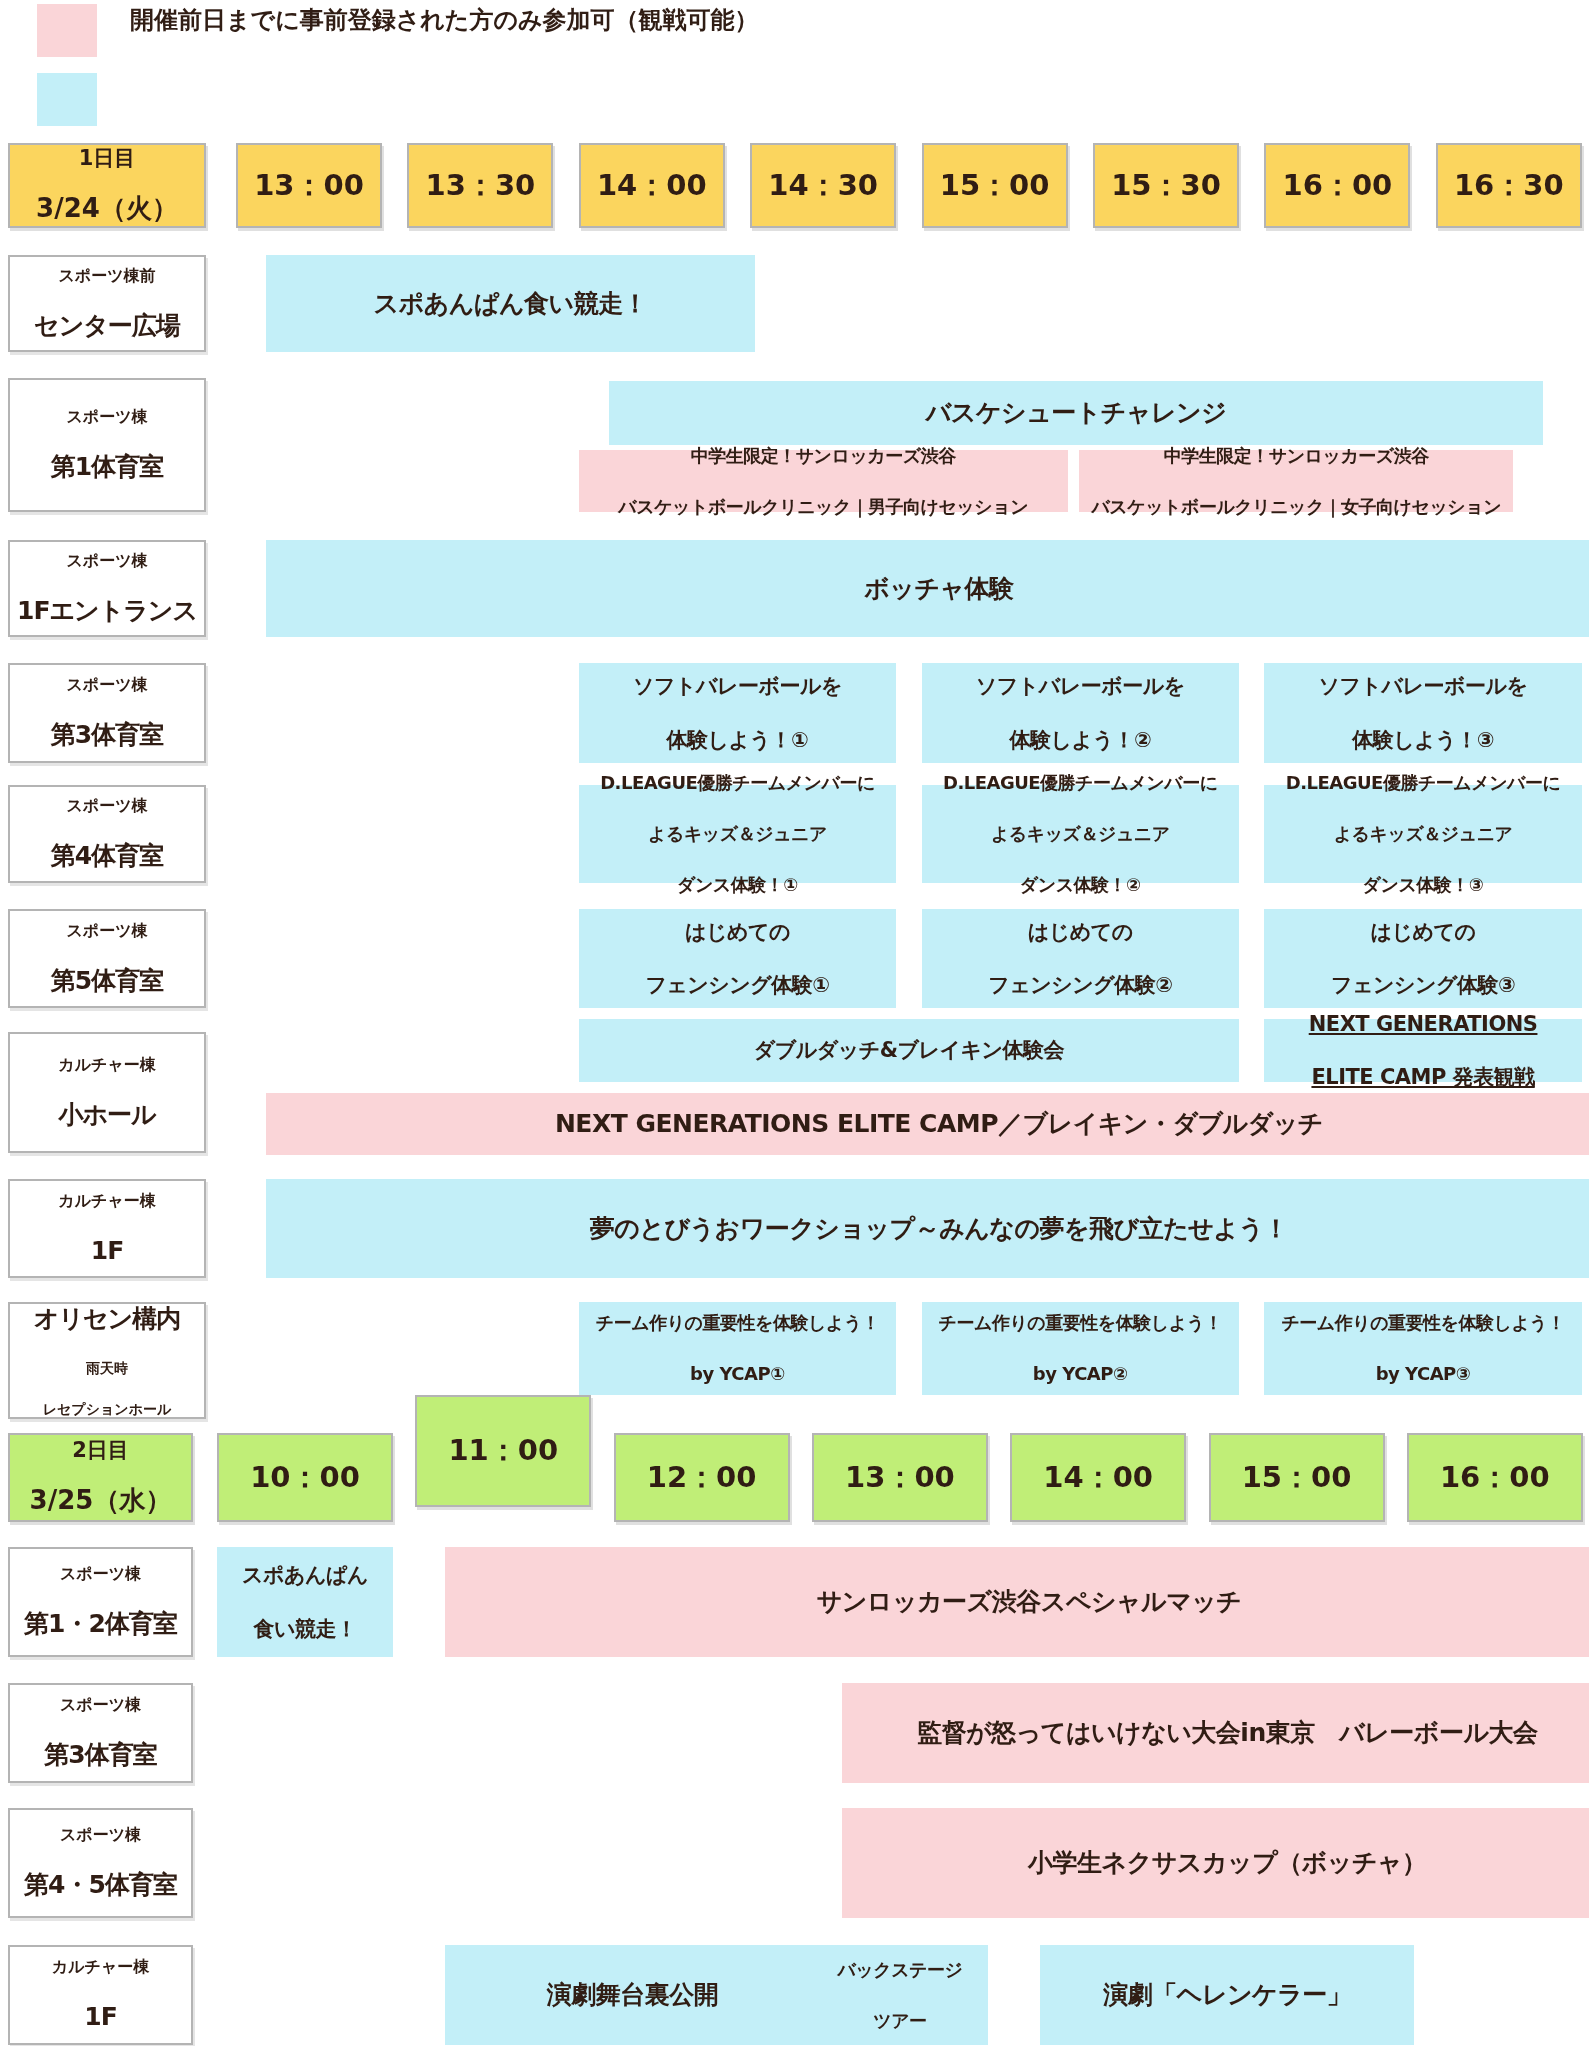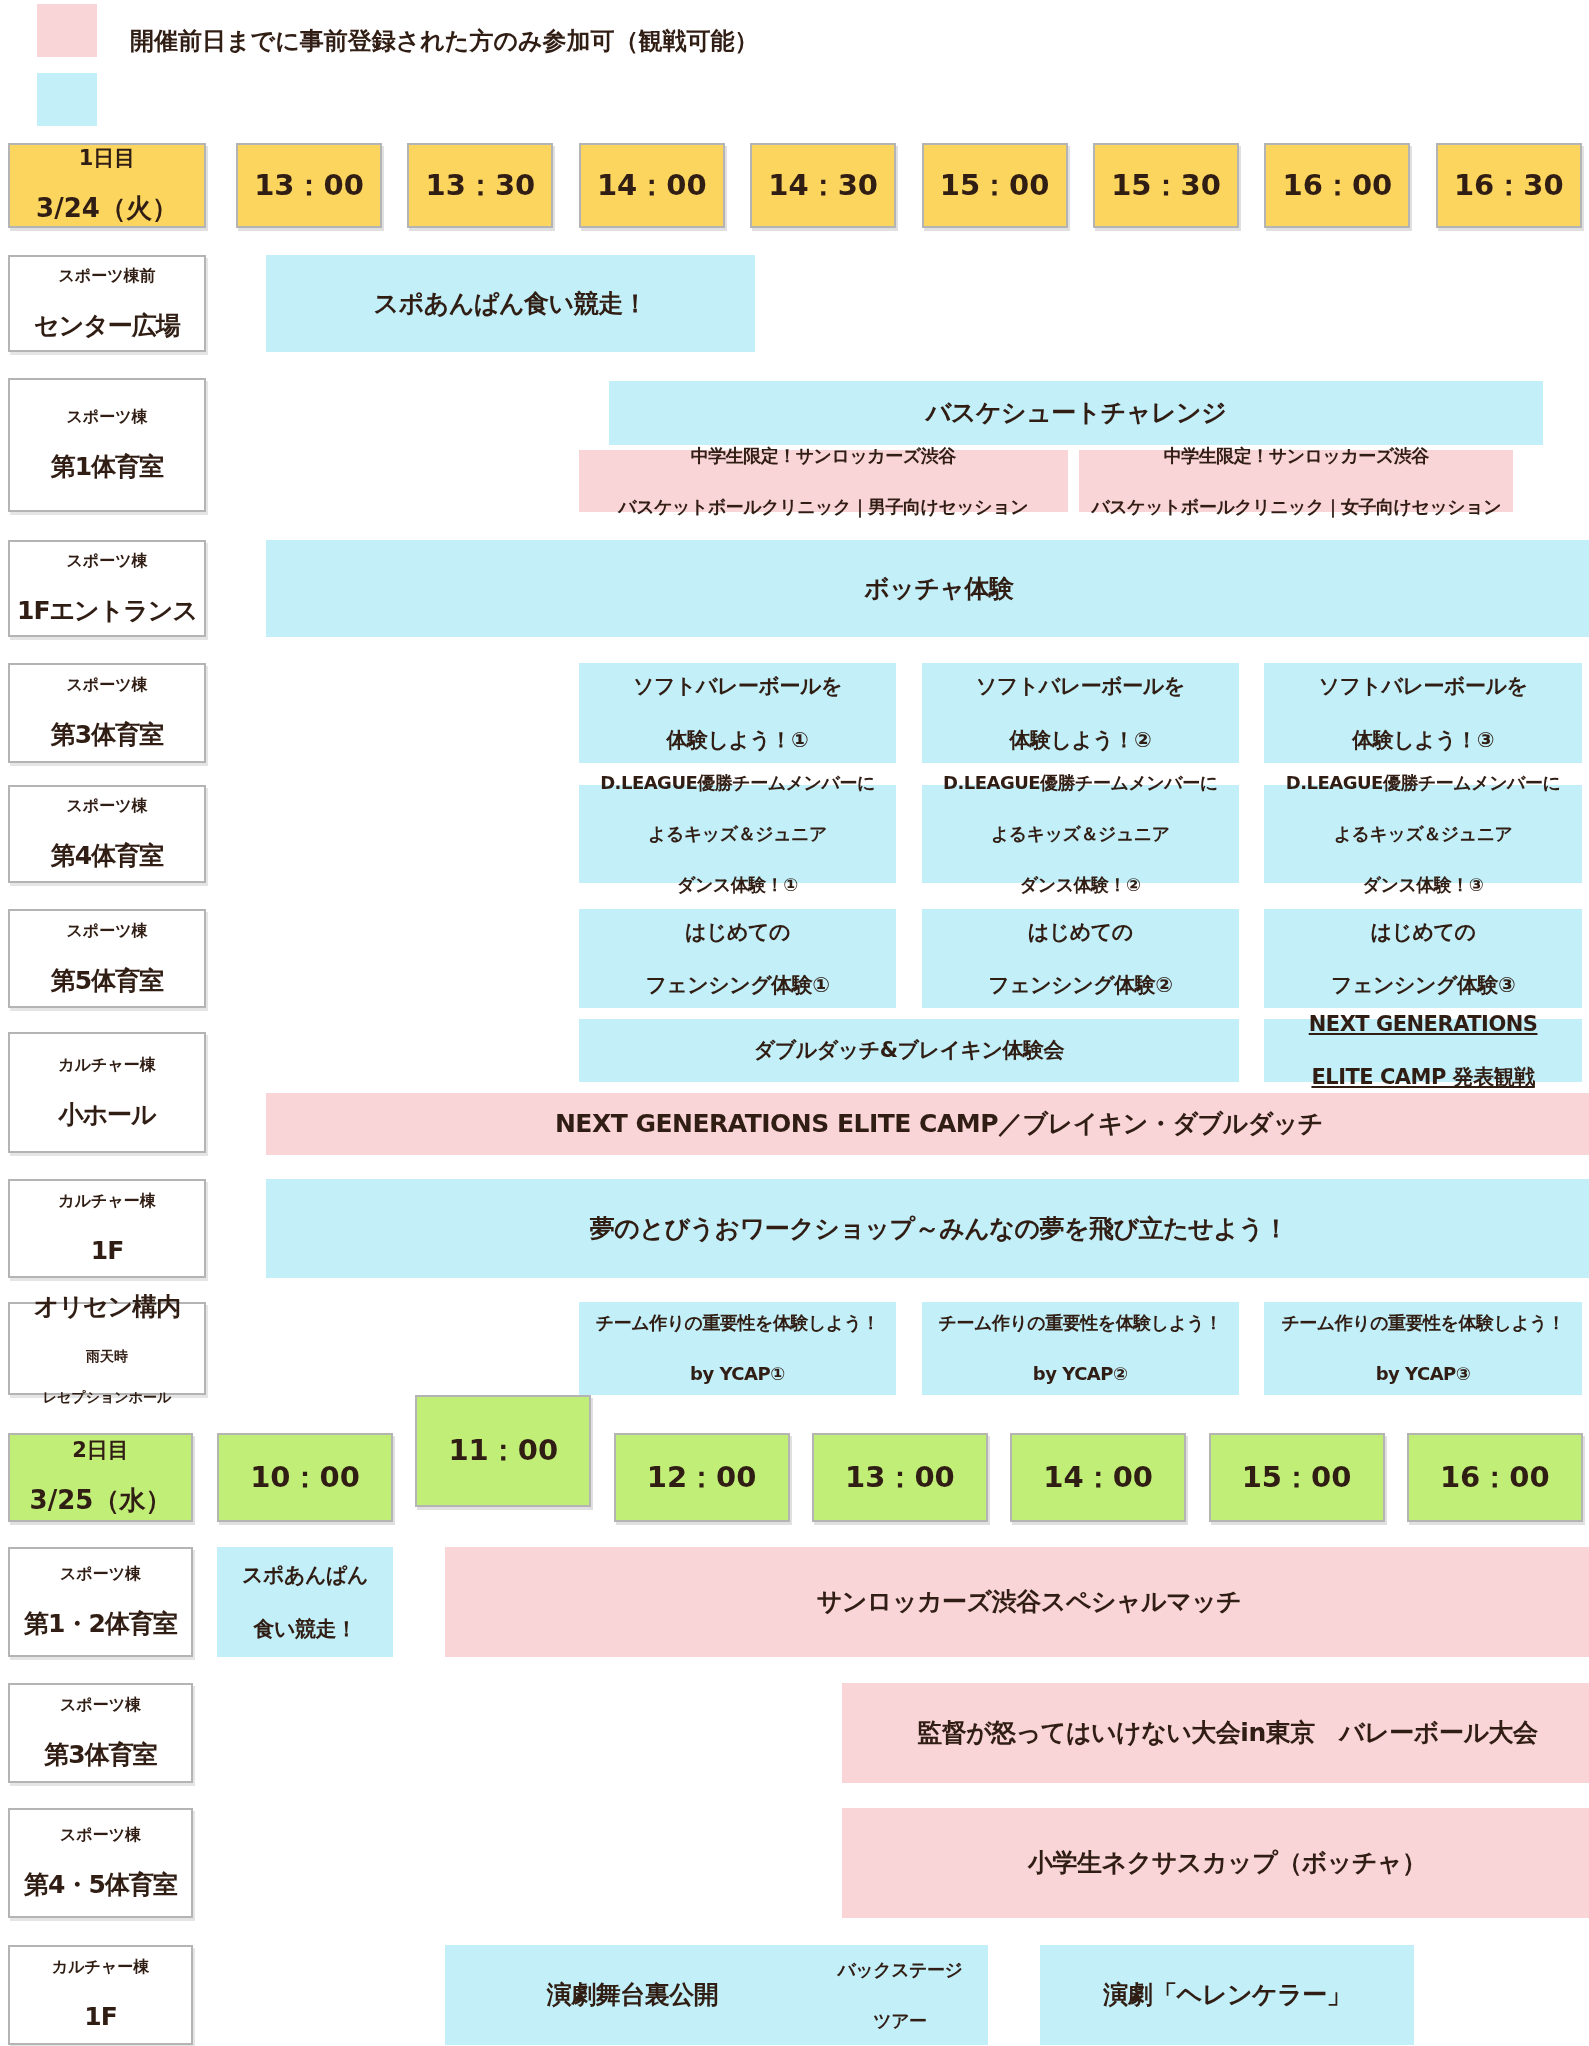--- a/index.html
+++ b/index.html
@@ -10,21 +10,21 @@
     font-weight:700;
     color:var(--ink);
   }
   :root{
     --pink:#fad5d8;--blue:#c3eff8;--yellow:#fbd55e;--green:#c0ee77;
     --border:#b4b4b4;--ink:#301d14;
   }
   #page{position:absolute;left:0;top:0;width:1589px;height:2046px;}
   .abs{position:absolute;box-sizing:border-box;gap:23px;}
   
-  .legend-item{position:absolute;left:37px;height:53px;display:flex;align-items:flex-end;}
+  .legend-item{position:absolute;left:37px;height:53px;display:flex;align-items:flex-start;}
   .swatch{display:block;width:60px;height:53px;margin-right:33px;flex:none;}
   .sw-pink{background:var(--pink);}
   .sw-blue{background:var(--blue);}
   .legend-text{font-size:24px;letter-spacing:0px;white-space:nowrap;}
   
   .hbox{
     border:2px solid var(--border);
     box-shadow:2px 3px 0 rgba(0,0,0,0.12);
     display:flex;flex-direction:column;align-items:center;justify-content:center;
     text-align:center;
@@ -192,21 +192,21 @@
       <div class="abs ev pink fs-lg" style="left: 236px; top: 1093px; width: 1345.8px; height: 62px;">
         <div>NEXT GENERATIONS ELITE CAMP／ブレイキン・ダブルダッチ</div>
       </div>
       <div class="abs vbox" style="left: 8px; top: 1179px; width: 198px; height: 99px;">
         <div class="v-sm">カルチャー棟</div>
         <div class="v-lg">1F</div>
       </div>
       <div class="abs ev blue fs-lg" style="left: 236px; top: 1179px; width: 1345.8px; height: 99px;">
         <div>夢のとびうおワークショップ～みんなの夢を飛び立たせよう！</div>
       </div>
-      <div class="abs vbox" style="left: 8px; top: 1302px; width: 198px; height: 93px;">
+      <div class="abs vbox" style="left: 8px; top: 1302px; width: 198px; height: 117px;">
         <div class="v-lg">オリセン構内</div>
         <div class="v-xs">雨天時</div>
         <div class="v-xs">レセプションホール</div>
       </div>
       <div class="abs ev blue fs-sm" style="left: 578.8px; top: 1302px; width: 317.4px; height: 93px;">
         <div>チーム作りの重要性を体験しよう！</div>
         <div>by YCAP①</div>
       </div>
       <div class="abs ev blue fs-sm" style="left: 921.6px; top: 1302px; width: 317.4px; height: 93px;">
         <div>チーム作りの重要性を体験しよう！</div>

